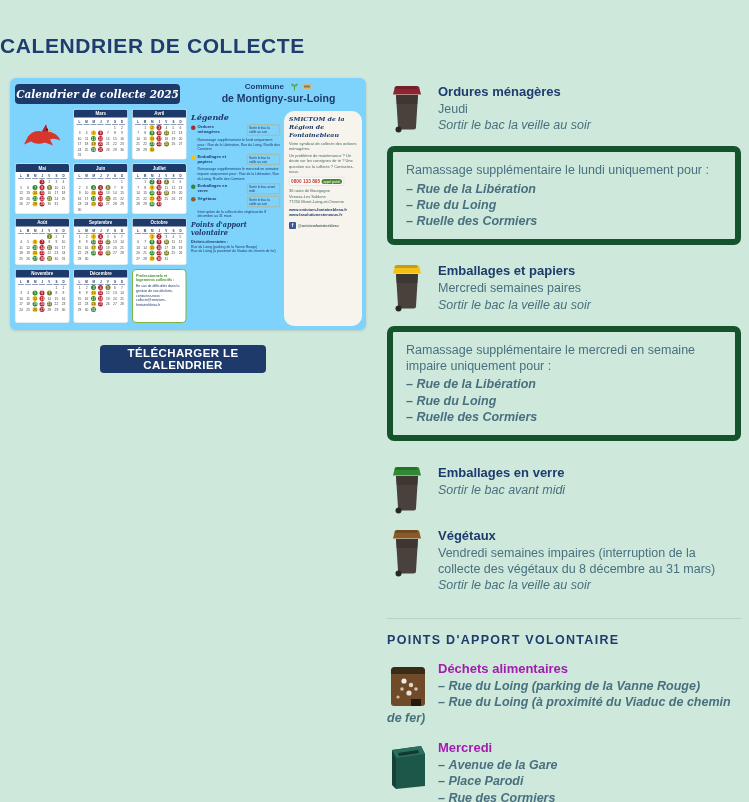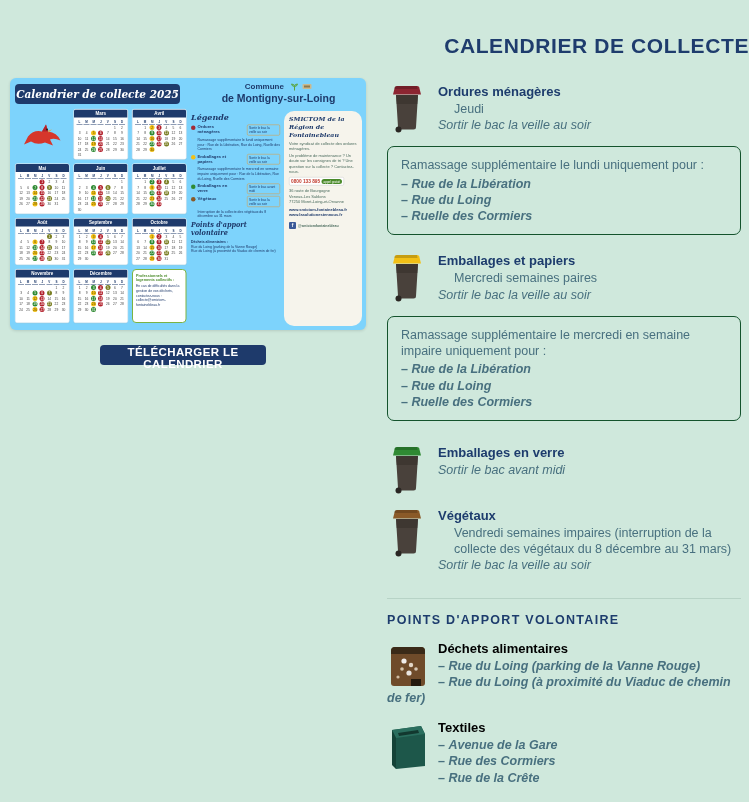--- a/index.html
+++ b/index.html
@@ -4,21 +4,21 @@
 <style>
   html,body{margin:0;padding:0;}
   body{
     width:749px;height:802px;overflow:hidden;position:relative;
     background:#cfe8dc;
     font-family:"Liberation Sans",sans-serif;
     color:#48707f;
   }
   
   .page-title{
-    position:absolute;top:20px;left:0;width:749px;text-align:right;
+    position:absolute;top:20px;left:0;width:749px;text-align:left;
     font-size:21px;font-weight:bold;color:#1e3c6d;letter-spacing:.6px;
   }
   
   .cal-card{
     position:absolute;left:10px;top:78px;width:356px;height:252px;
     background:#7dd3fc;border-radius:6px;box-shadow:0 1px 3px rgba(0,0,0,.12);
     overflow:hidden;cursor:pointer;
   }
   .mini{width:712px;height:504px;transform:scale(.5);transform-origin:0 0;position:relative;}
   .ribbon{
@@ -71,46 +71,46 @@
   .phone-pill{display:flex;align-items:center;background:#fff;border:1px solid #ccc;border-radius:3px;padding:2px 3px;width:fit-content;margin-bottom:6px;}
   .phone-num{color:#c0392b;font-weight:bold;font-size:9.5px;}
   .phone-tag{background:#4a8a2a;color:#fff;font-size:6px;border-radius:6px;padding:2px 4px;margin-left:3px;}
   .cl-addr{font-size:8px;line-height:1.3;color:#4a6b5d;}
   .cl-site{font-size:8px;font-weight:bold;color:#1e3a6b;line-height:1.35;margin-top:6px;}
   .fb-row{display:flex;align-items:center;gap:4px;margin-top:8px;}
   .fb-ic{width:14px;height:14px;background:#3b5998;color:#fff;border-radius:2px;font-weight:bold;font-size:10px;text-align:center;line-height:14px;}
   .fb-h{font-size:7px;color:#4a6b5d;font-weight:bold;}
   
   .dl-btn{
-    position:absolute;left:100px;top:345px;width:166px;height:20px;
+    position:absolute;left:100px;top:345px;width:166px;height:28px;
     background:#1e3a6b;color:#fff;border:none;border-radius:4px;
     font-family:"Liberation Sans",sans-serif;font-size:11.5px;font-weight:bold;letter-spacing:.4px;
     cursor:pointer;
   }
   
   .right-col{position:absolute;left:387px;top:78px;width:354px;}
   .sec{display:flex;gap:11px;margin-bottom:0;}
   .sec + .sec{margin-top:14px;}
   .sec-icon{flex:none;width:40px;height:51px;}
   .sec-title{font-size:13px;font-weight:bold;color:#1d3c6d;line-height:1.3;margin-top:2px;}
-  .sec-sched{font-size:12.5px;line-height:1.3;margin-left:16px;}
+  .sec-sched{font-size:12.5px;line-height:1.3;}
   .sec-note{font-size:12.5px;font-style:italic;line-height:1.3;}
   .info-box{
-    border:1px solid #14532d;border-radius:7px;padding:10px 13px;
+    border:6px solid #14532d;border-radius:7px;padding:10px 13px;
     font-size:12.5px;line-height:1.3;margin:13px 0 16px;
   }
   .info-box .intro{margin-bottom:2px;}
   .street{font-style:italic;font-weight:bold;}
   .street::before{content:"–  ";font-style:normal;}
   .divider{border:none;border-top:1px solid #b7d3c6;margin:24px 0 14px;}
   .apport-heading{font-size:12.5px;font-weight:bold;color:#1d3c6d;letter-spacing:1.3px;margin-bottom:14px;}
   .group{margin-bottom:14px;overflow:visible;}
   .group::after{content:"";display:block;clear:both;}
   .group-icon{float:left;width:42px;margin-right:9px;}
-  .group-title{font-size:13px;font-weight:bold;color:#000000;line-height:1.3;}
+  .group-title{font-size:13px;font-weight:bold;color:#a21caf;line-height:1.3;}
   .group .street{font-size:12.5px;line-height:1.3;}
   .g-item{font-size:12.5px;line-height:1.3;}
 </style>
 </head>
 <body>
 
 <h1 class="page-title">CALENDRIER DE COLLECTE</h1>
 
 <div class="cal-card">
   <div class="mini">
@@ -754,19 +754,20 @@
     <div class="street g-item">Rue du Loing (à proximité du Viaduc de chemin de fer)</div>
   </div>
 
   <div class="group">
     <svg class="group-icon" height="52" viewBox="0 0 42 52">
       <path d="M5 10 L34 6 L38 14 L38 46 L9 49 Z" fill="#1d574a"></path>
       <path d="M5 10 L34 6 L38 14 L9 18 Z" fill="#2a6e5e"></path>
       <path d="M11 13 L31 10 L32 13 L12 16 Z" fill="#12382f"></path>
       <path d="M5 10 L9 18 L9 49 L5 45 Z" fill="#144237"></path>
     </svg>
-    <div class="group-title">Textiles</div>
+    <div class="group-title">Mercredi</div>
     <div class="street g-item">Avenue de la Gare</div>
+    <div class="street g-item">Place Parodi</div>
     <div class="street g-item">Rue des Cormiers</div>
     <div class="street g-item">Rue de la Crête</div>
   </div>
 
 </div>
 
 </body></html>

